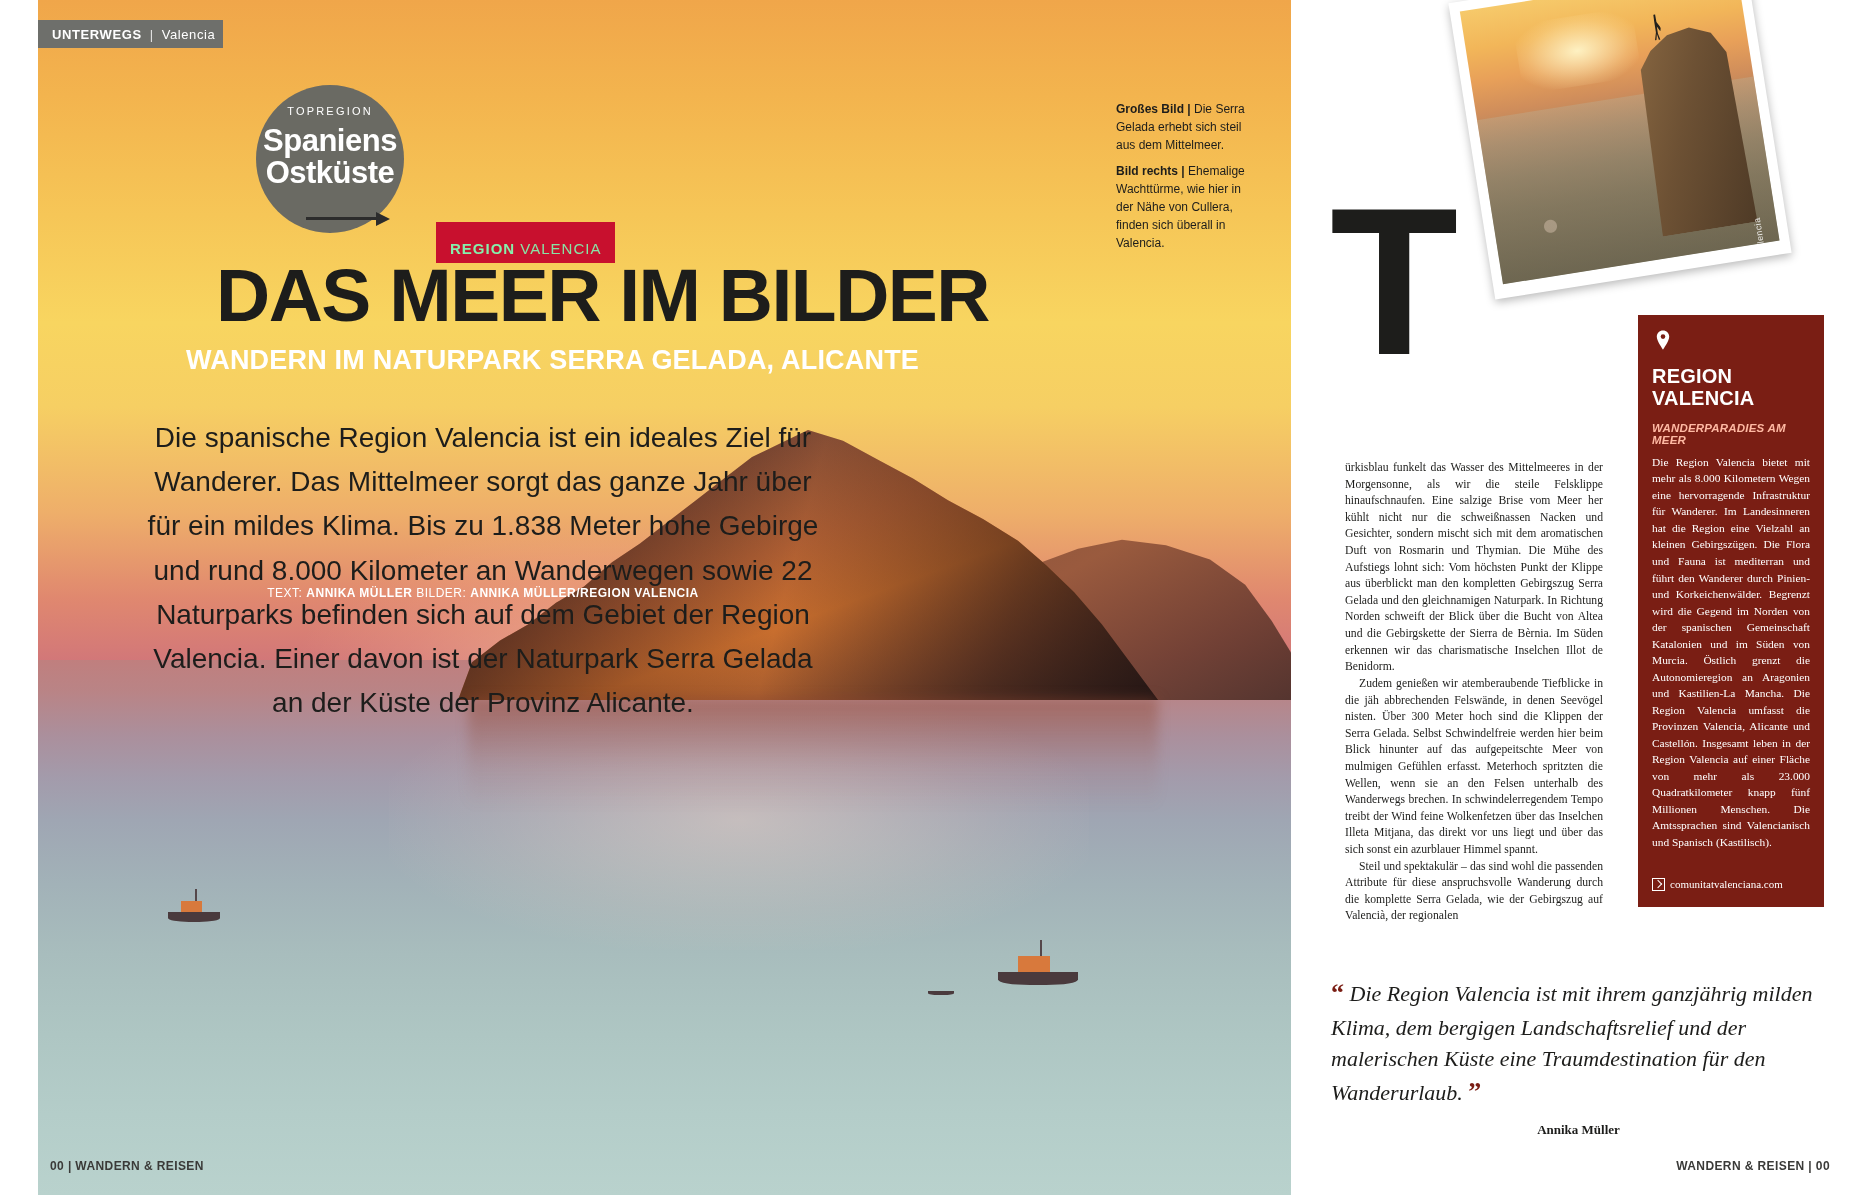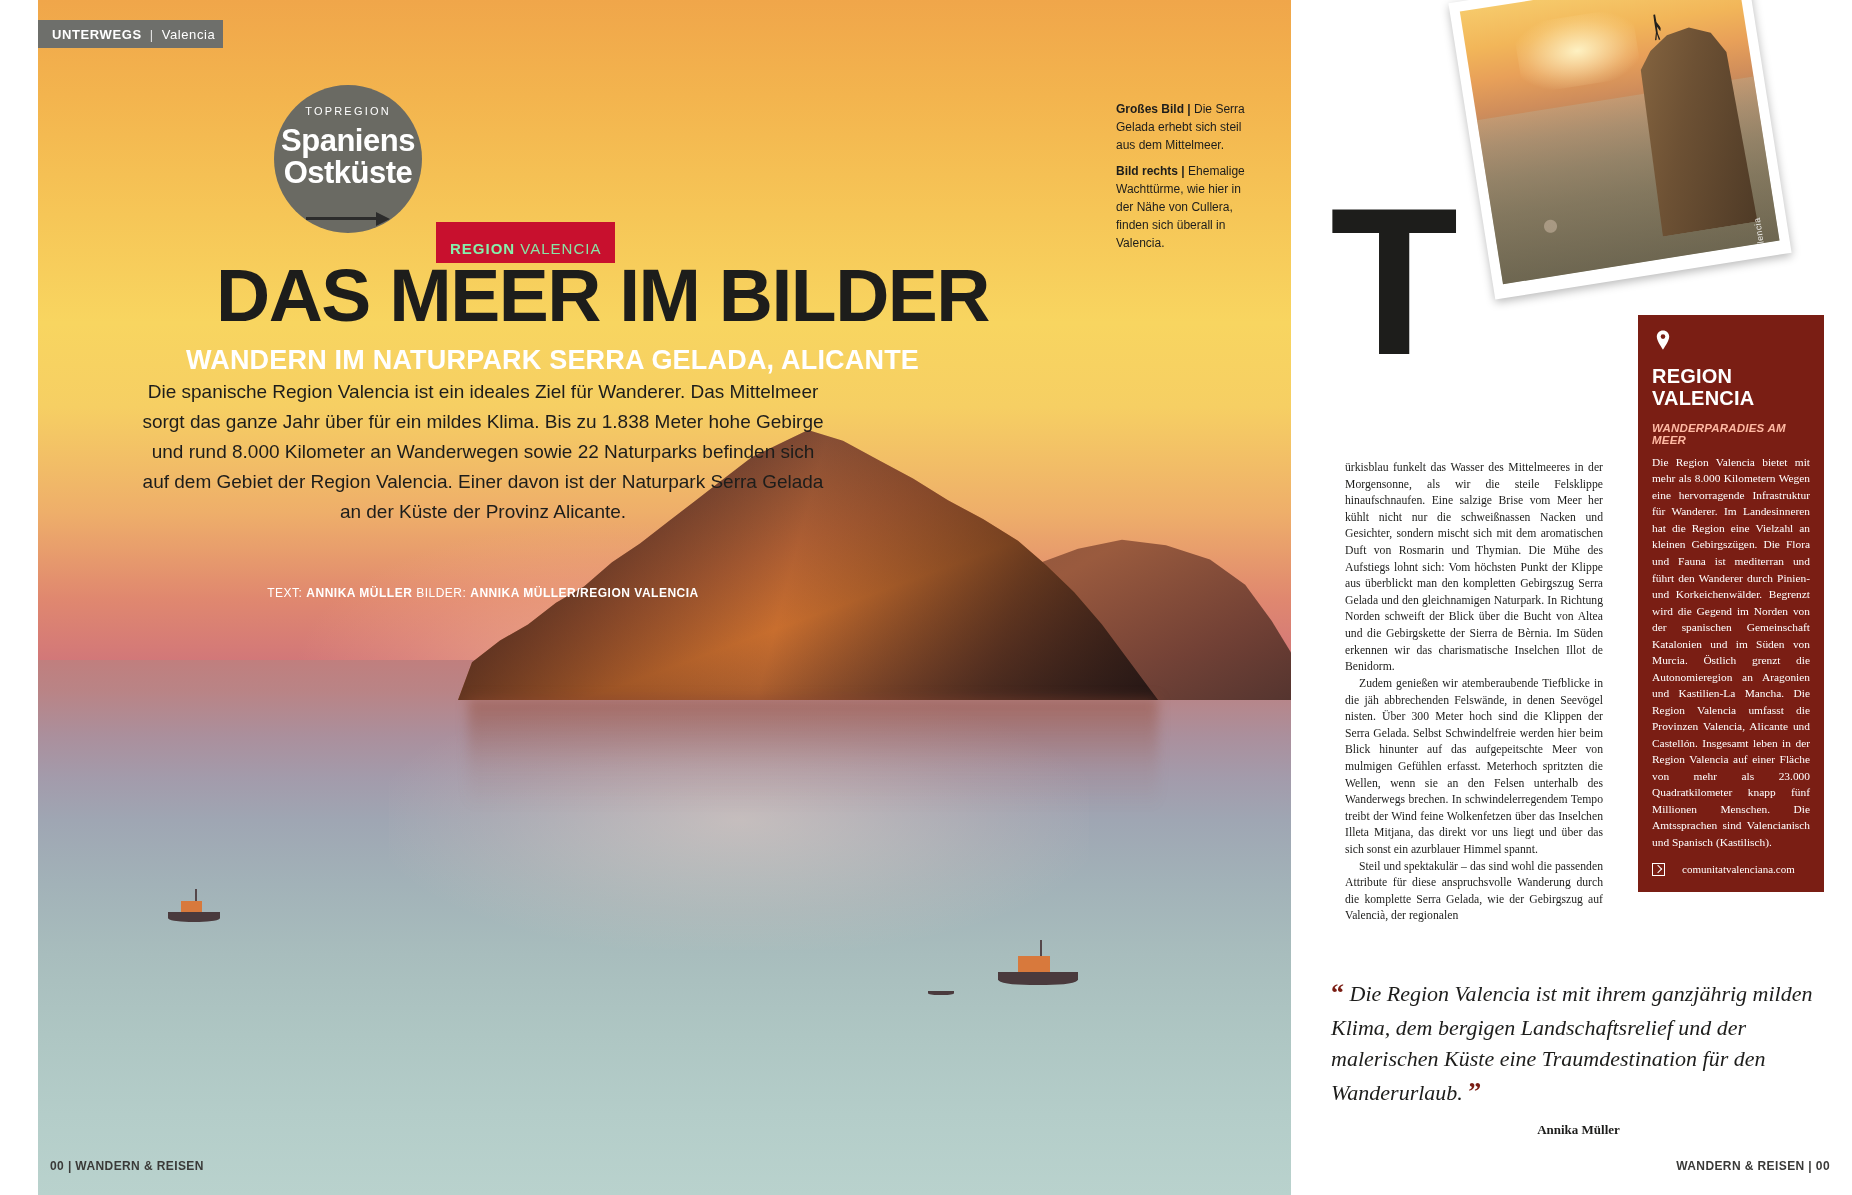--- a/index.html
+++ b/index.html
@@ -178,21 +178,20 @@
     left: 218px;
     top: 85px;
     width: 148px;
     height: 148px;
     border-radius: 50%;
     background: #6a6a63;
     color: #fff;
     text-align: center;
     padding-top: 20px;
     box-sizing: border-box;
-    margin-left: 18px;
   }
   .topregion-badge .kicker {
     font-size: 11px;
     letter-spacing: 2.2px;
     font-weight: normal;
     margin-bottom: 8px;
   }
   .topregion-badge .big {
     font-size: 31px;
     font-weight: bold;
@@ -248,25 +247,25 @@
     left: 148px;
     top: 345px;
     font-size: 27px;
     font-weight: bold;
     color: #ffffff;
     letter-spacing: 0.2px;
   }
   .lede {
     position: absolute;
     left: 100px;
-    top: 377px;
+    top: 416px;
     width: 690px;
     text-align: center;
     color: #1d1d1b;
-    font-size: 19px;
+    font-size: 28px;
     line-height: 1.58;
   }
   .credits {
     position: absolute;
     left: 100px;
     top: 586px;
     width: 690px;
     text-align: center;
     color: #ffffff;
     font-size: 12px;
@@ -439,25 +438,25 @@
     letter-spacing: 0.2px;
     font-style: italic;
   }
   .infobox .text {
     font-size: 11.4px;
     line-height: 1.45;
     text-align: justify;
     font-family: "Liberation Serif", serif;
   }
   .infobox .link-row {
-    margin-top: 12px;
+    margin-top: 27px;
     font-size: 11px;
     display: flex;
     align-items: center;
-    gap: 17px;
+    gap: 5px;
     font-family: "Liberation Serif", serif;
   }
   .ext-icon {
     display: inline-block;
     width: 11px;
     height: 11px;
     border: 1.3px solid #fff;
     position: relative;
     flex: 0 0 auto;
   }

